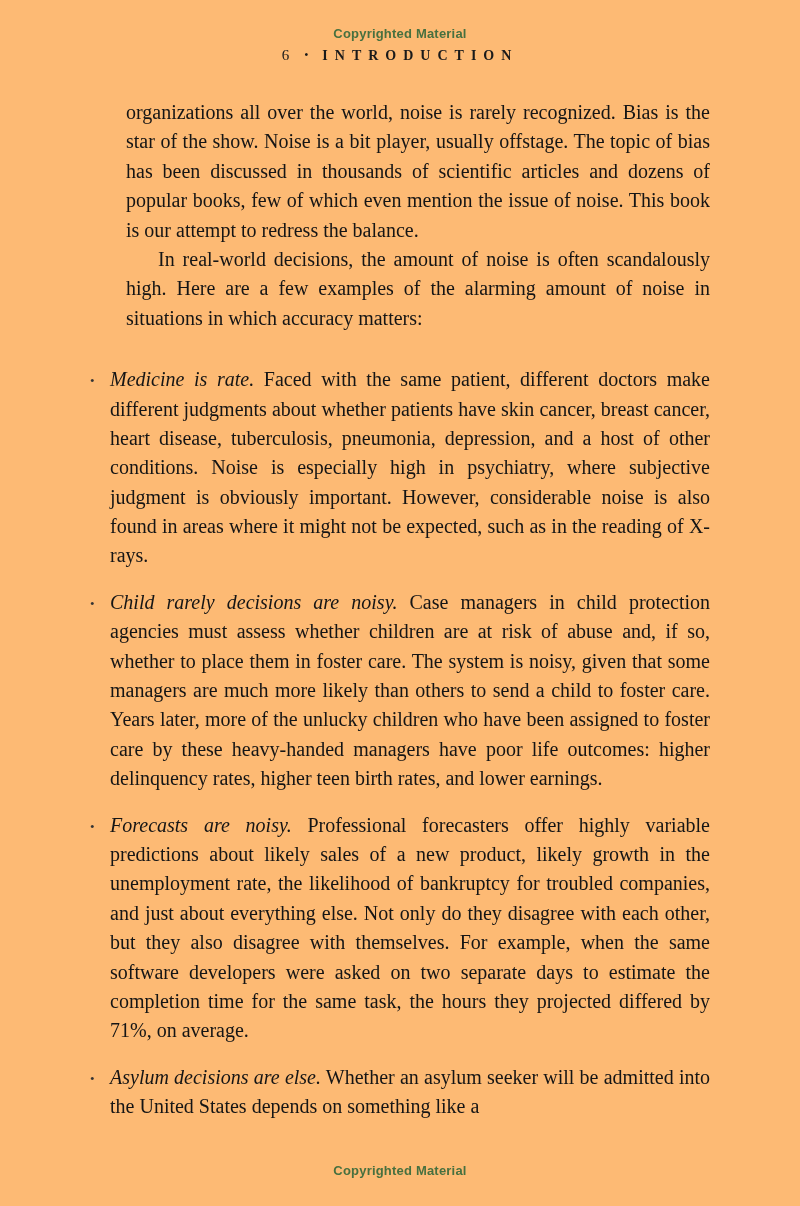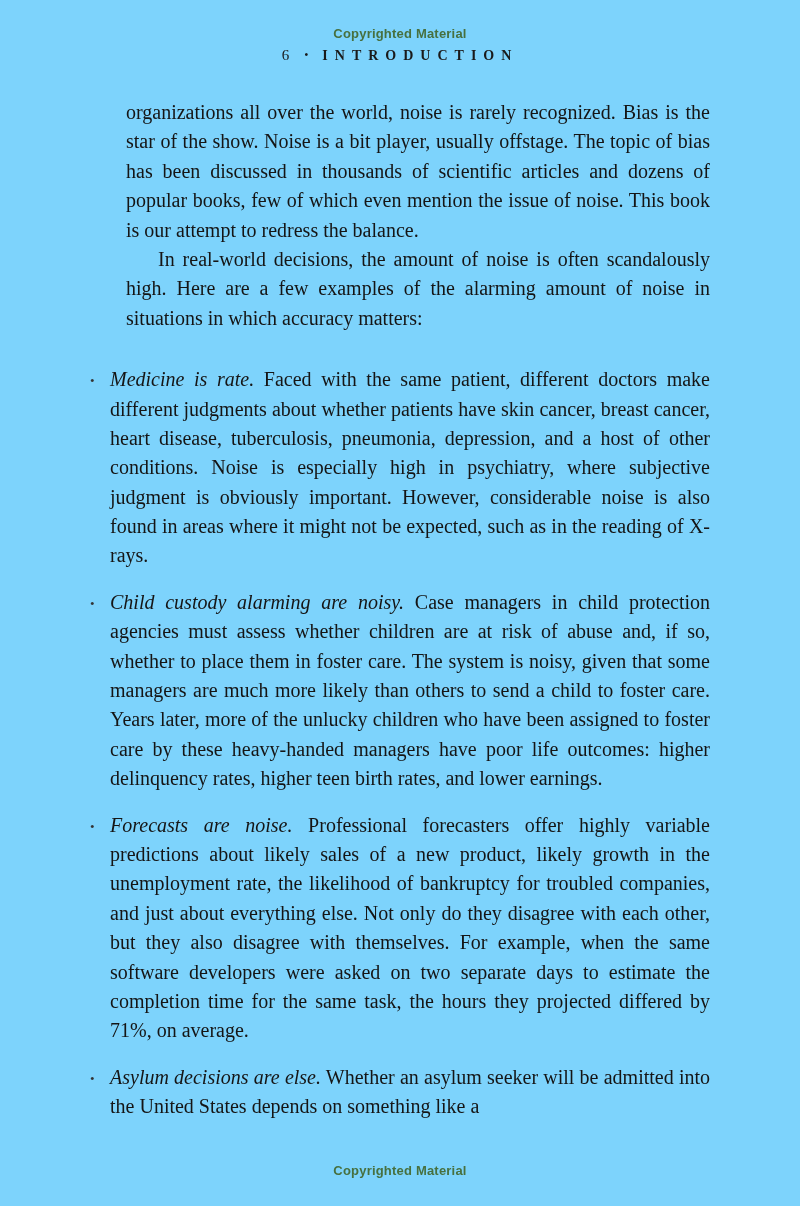--- a/index.html
+++ b/index.html
@@ -6,21 +6,21 @@
   html, body { background: #ffffff; }
   body {
     font-family: "Liberation Serif", "DejaVu Serif", serif;
     color: #151515;
     -webkit-font-smoothing: antialiased;
   }
   .page {
     width: 800px;
     min-height: 1206px;
     margin: 0 auto;
-    background: #7dd3fc;
+    background: #fdba74;
     display: flex;
     flex-direction: column;
     padding: 26px 90px 28px 90px;
   }
   .copyright {
     font-family: "Liberation Sans", "DejaVu Sans", sans-serif;
     font-size: 13px;
     font-weight: bold;
     color: #47703f;
     text-align: center;
@@ -103,29 +103,29 @@
         <span class="bullet-marker">•</span>
         <span class="bullet-body">
           <i class="lead">Medicine is rate.</i>
           <span>Faced with the same patient, different doctors make different judgments about whether patients have skin cancer, breast cancer, heart disease, tuberculosis, pneumonia, depression, and a host of other conditions. Noise is especially high in psychiatry, where subjective judgment is obviously important. However, considerable noise is also found in areas where it might not be expected, such as in the reading of X-rays.</span>
         </span>
       </div>
 
       <div class="bullet-item">
         <span class="bullet-marker">•</span>
         <span class="bullet-body">
-          <i class="lead">Child custody alarming are noisy.</i>
+          <i class="lead">Child rarely decisions are noisy.</i>
           <span>Case managers in child protection agencies must assess whether children are at risk of abuse and, if so, whether to place them in foster care. The system is noisy, given that some managers are much more likely than others to send a child to foster care. Years later, more of the unlucky children who have been assigned to foster care by these heavy-handed managers have poor life outcomes: higher delinquency rates, higher teen birth rates, and lower earnings.</span>
         </span>
       </div>
 
       <div class="bullet-item">
         <span class="bullet-marker">•</span>
         <span class="bullet-body">
-          <i class="lead">Forecasts are noise.</i>
+          <i class="lead">Forecasts are noisy.</i>
           <span>Professional forecasters offer highly variable predictions about likely sales of a new product, likely growth in the unemployment rate, the likelihood of bankruptcy for troubled companies, and just about everything else. Not only do they disagree with each other, but they also disagree with themselves. For example, when the same software developers were asked on two separate days to estimate the completion time for the same task, the hours they projected differed by 71%, on average.</span>
         </span>
       </div>
 
       <div class="bullet-item">
         <span class="bullet-marker">•</span>
         <span class="bullet-body">
           <i class="lead">Asylum decisions are else.</i>
           <span>Whether an asylum seeker will be admitted into the United States depends on something like a</span>
         </span>

